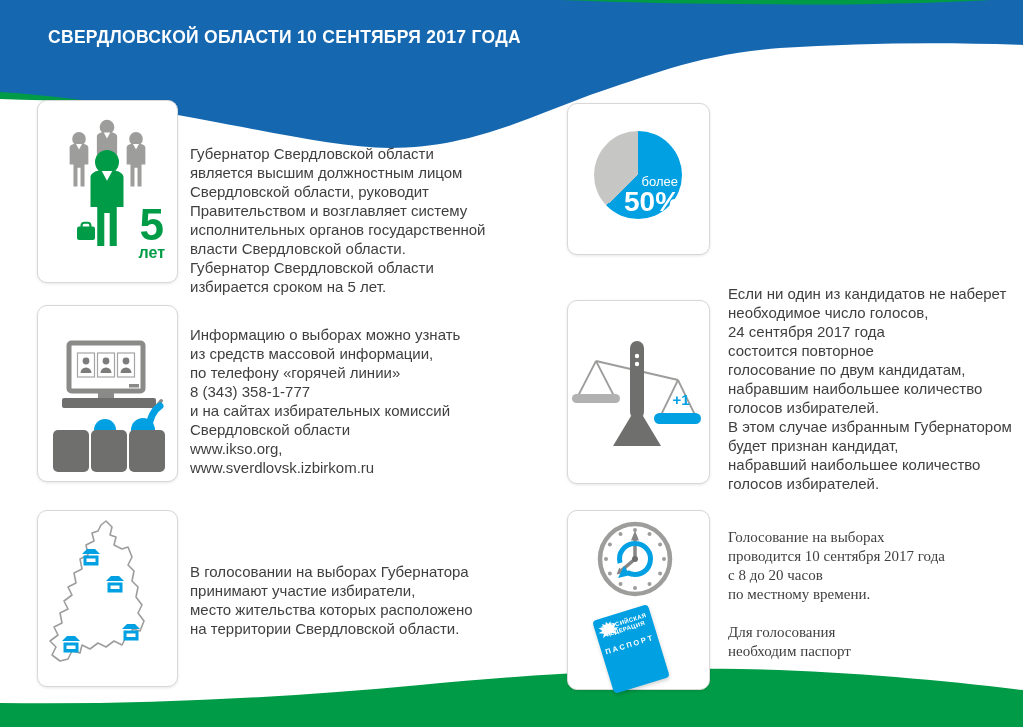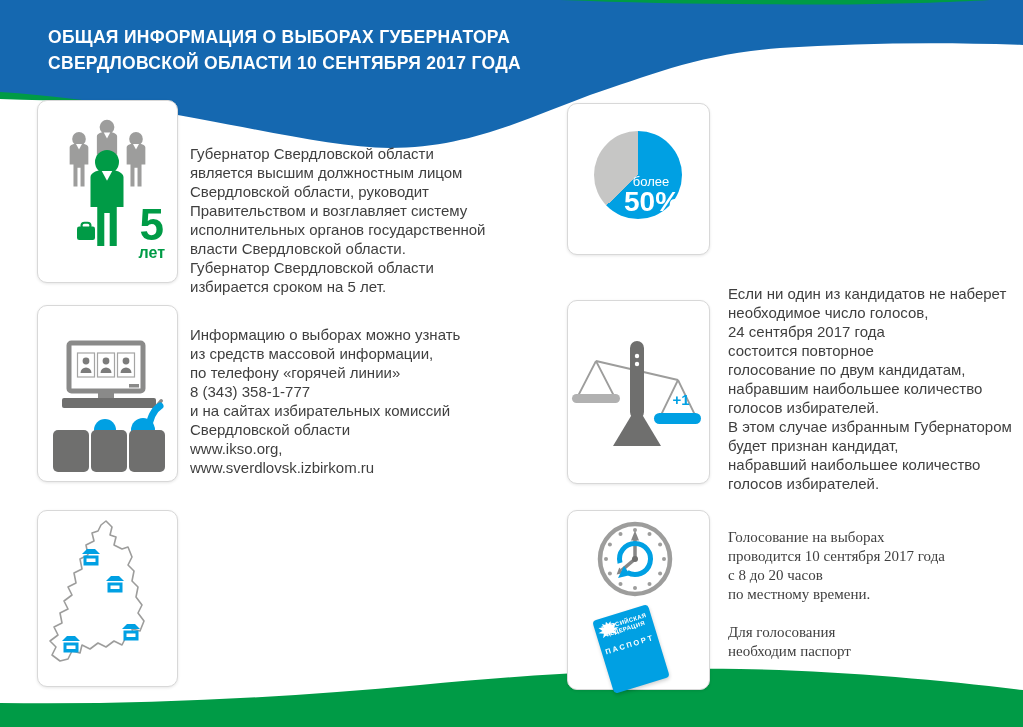--- a/index.html
+++ b/index.html
@@ -23,21 +23,21 @@
     position:absolute;font-size:15px;line-height:19px;color:#3f3f3f;
     white-space:pre-line;
   }
   .term-badge{position:absolute;right:12px;bottom:22px;color:#009b46;font-weight:700;text-align:center;}
   .term-badge .n{font-size:44px;line-height:40px;}
   .term-badge .u{font-size:16px;line-height:15px;}
   .pie{
     position:absolute;left:26px;top:27px;width:88px;height:88px;border-radius:50%;
     background:conic-gradient(#00a0e3 0deg 226deg,#c6c6c5 226deg 360deg);
   }
-  .pie-label{position:absolute;left:30px;top:44px;width:54px;text-align:center;color:#fff;}
+  .pie-label{position:absolute;left:30px;top:44px;width:54px;text-align:right;color:#fff;}
   .pie-label .s{font-size:13px;line-height:13px;}
   .pie-label .b{font-size:28px;line-height:27px;font-weight:700;}
   .plus-one{
     position:absolute;left:92px;top:91px;width:42px;text-align:center;
     color:#00a0e3;font-weight:700;font-size:15px;line-height:16px;
   }
   .passport{
     position:absolute;left:34px;top:100px;width:58px;height:76px;background:#00a0e3;
     border-radius:4px;transform:rotate(-17deg);box-shadow:0 2px 4px rgba(0,0,0,.18);
     color:#fff;text-align:center;
@@ -50,21 +50,20 @@
 <body>
 
 <div class="canvas">
 
   <svg class="top-wave" width="1023" height="170" viewBox="0 0 1023 170">
     <path fill="#009B46" d="M0,99 C120,103 220,100 320,80 C430,55 520,25 620,5.5 C730,4.5 850,6 940,8 C980,9.5 1000,12 1023,15 L1023,-50 L0,-50 Z"></path>
     <path fill="#1568B0" d="M0,0 L560,0 C640,3 720,4.5 820,4.5 C900,4.5 950,2 990,0 L1023,0 L1023,45 C940,42 860,43 780,48 C700,54 650,75 590,95 C530,117 470,148 390,148 C300,147 170,103 0,92 Z"></path>
   </svg>
 
   <div class="header-title">
-    <div>ОБЩАЯ ИНФОРМАЦИЯ О ВЫБОРАХ ГУБЕРНАТОРА</div>
     <div>СВЕРДЛОВСКОЙ ОБЛАСТИ 10 СЕНТЯБРЯ 2017 ГОДА</div>
   </div>
 
   <svg class="bottom-wave" width="1023" height="70" viewBox="0 0 1023 70">
     <path fill="#009B46" d="M0,46 C140,48 280,41 420,28 C540,17 640,10 740,12 C840,14 940,23 1023,33 L1023,70 L0,70 Z"></path>
   </svg>
 
   <div class="card" style="left:37px;top:100px;width:139px;height:181px;">
     <svg width="139" height="181" viewBox="0 0 139 181">
       <defs>
@@ -152,20 +151,24 @@
             <rect x="4.5" y="9.5" width="9" height="3.5" fill="#ffffff"></rect>
           </g>
         <g transform="translate(24,125)">
             <polygon points="0,5 5,0 13,0 18,5"></polygon>
             <rect x="1.5" y="6.5" width="15" height="10"></rect>
             <rect x="4.5" y="9.5" width="9" height="3.5" fill="#ffffff"></rect>
           </g>
       </g>
     </svg>
   </div>
+  <div class="txt" style="left:190px;top:562px;width:335px;">В голосовании на выборах Губернатора
+принимают участие избиратели,
+место жительства которых расположено
+на территории Свердловской области.</div>
 
   <div class="card" style="left:567px;top:103px;width:141px;height:150px;">
     <div class="pie">
       <div class="pie-label">
         <div class="s">более</div>
         <div class="b">50%</div>
       </div>
     </div>
   </div>
 

